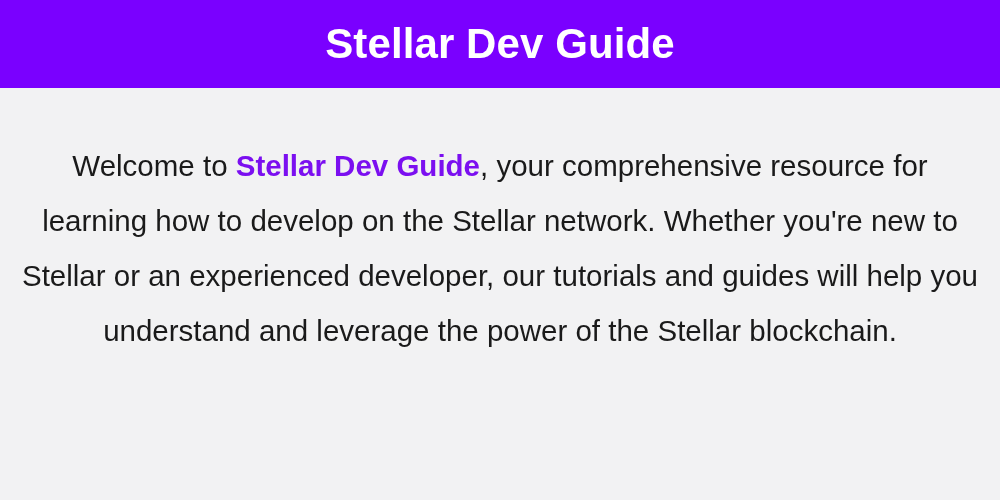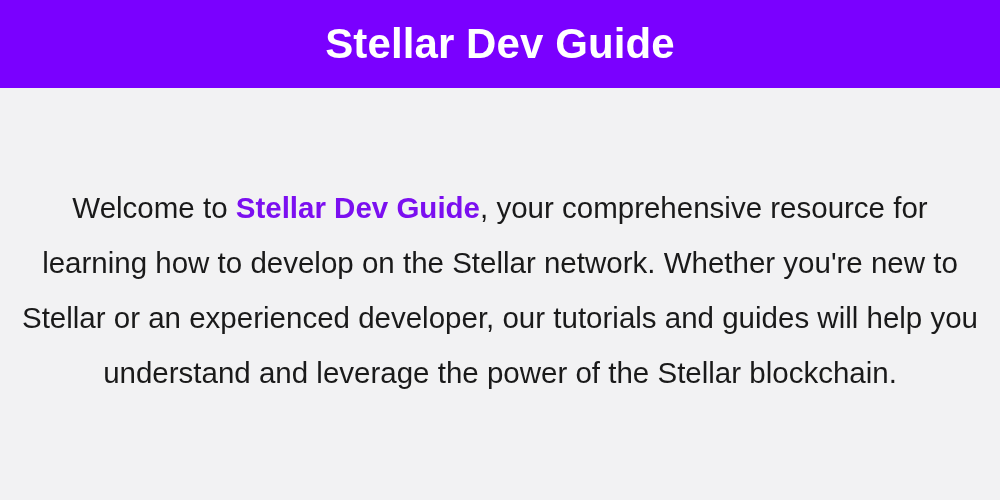--- a/index.html
+++ b/index.html
@@ -45,21 +45,20 @@
     padding: 0;
     white-space: nowrap;
   }
   
   #content-area {
     flex: 1 1 auto;
     box-sizing: border-box;
     padding: 0 21px;
     background: #f2f2f3;
     position: relative;
-    margin-top: 42px;
   }
   #intro-paragraph {
     margin: 0;
     padding: 0;
     position: absolute;
     left: 21px;
     right: 21px;
     top: 50px;
     font-family: "Liberation Sans", sans-serif;
     font-size: 29.5px;

